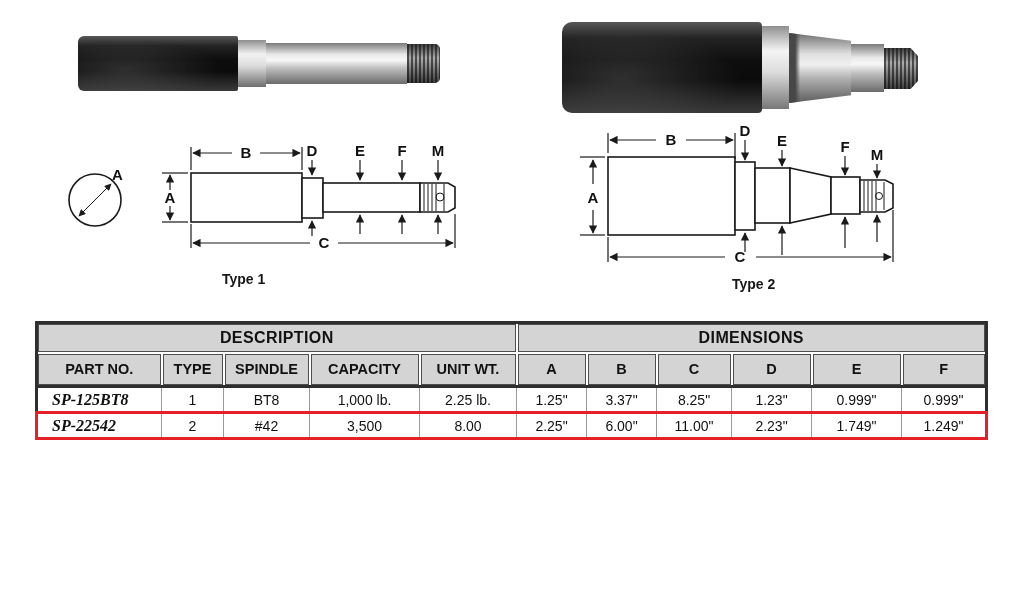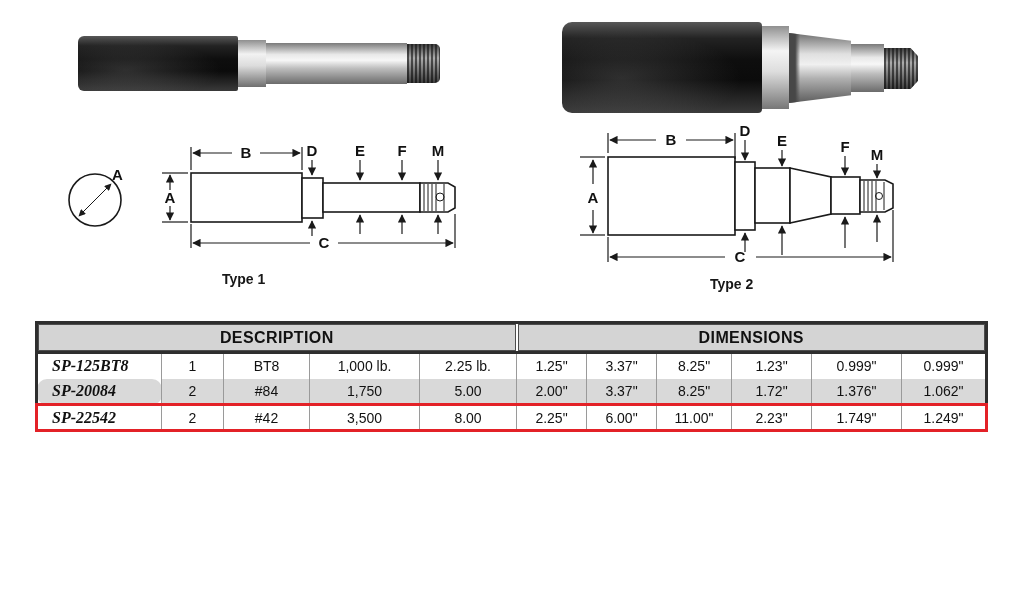--- a/index.html
+++ b/index.html
@@ -41,33 +41,33 @@
   
   .diag { position:absolute; }
   .diag1 { left:60px;  top:140px; width:420px; height:160px; }
   .diag2 { left:560px; top:120px; width:440px; height:190px; }
   .diag .part { fill:#fff; stroke:#1a1a1a; stroke-width:1.6; }
   .diag .dim  { stroke:#1a1a1a; stroke-width:1.2; fill:none; }
   .diag .thin { stroke:#1a1a1a; stroke-width:1; fill:none; }
   .diag text  { font-family:"Liberation Sans", sans-serif; font-weight:bold; font-size:15px; fill:#111; }
   .caption { position:absolute; font-weight:bold; font-size:14px; color:#171717; }
   .cap1 { left:222px; top:271px; }
-  .cap2 { left:710px; top:276px; }
+  .cap2 { left:732px; top:276px; }
 
   
   .spec-table { position:absolute; left:35px; top:321px; width:950px;
                 border-collapse:collapse; table-layout:fixed;
                 border:3px solid #2e2e2e; font-size:14px; }
   .spec-table thead { border-bottom:3px solid #2e2e2e; }
   .spec-table th { background:#d4d4d4; border:2px solid #fff;
                    box-shadow:inset 0 0 0 1px #4d4d4d; font-weight:bold; }
   .spec-table th.group { height:30px; font-size:16px; letter-spacing:.4px; }
   .spec-table th.col   { height:34px; font-size:14.5px; }
   .spec-table td { height:26px; text-align:center; border-left:1px solid #9a9a9a; background:#fff; }
-  .spec-table td:first-child { border-left:none;border-radius:10px; }
+  .spec-table td:first-child { border-left:none; }
   .spec-table tr.stripe td { background:#d9d9d9; }
   .spec-table td.partno { font-family:"Liberation Serif", serif; font-style:italic;
                           font-weight:bold; font-size:16px; text-align:left; padding-left:14px; }
   .spec-table tr.highlight td { border-top:3px solid #e32127; border-bottom:3px solid #e32127; }
   .spec-table tr.highlight td:first-child { border-left:3px solid #e32127;margin-left:12px; }
   .spec-table tr.highlight td:last-child  { border-right:3px solid #e32127; }
 </style>
 </head>
 <body>
 
@@ -233,47 +233,47 @@
         <col style="width:75px">
       <col style="width:80px">
         <col style="width:90px">
         <col style="width:85px">
     </colgroup>
     <thead>
       <tr>
         <th class="group" colspan="5">DESCRIPTION</th>
         <th class="group" colspan="6">DIMENSIONS</th>
       </tr>
+      <tr>
+        <th class="col">PART NO.</th>
+        <th class="col">TYPE</th>
+        <th class="col">SPINDLE</th>
+        <th class="col">CAPACITY</th>
+        <th class="col">UNIT WT.</th>
+        <th class="col">A</th>
+        <th class="col">B</th>
+        <th class="col">C</th>
+        <th class="col">D</th>
+        <th class="col">E</th>
+        <th class="col">F</th>
+      </tr>
     </thead>
     <tbody>
         <tr>
           <td class="partno">SP-125BT8</td>
           <td>1</td>
           <td>BT8</td>
           <td>1,000 lb.</td>
           <td>2.25 lb.</td>
           <td>1.25"</td>
           <td>3.37"</td>
           <td>8.25"</td>
           <td>1.23"</td>
           <td>0.999"</td>
           <td>0.999"</td>
-        </tr>
-        <tr class="stripe">
-          <td class="partno">SP-20084</td>
-          <td>2</td>
-          <td>#84</td>
-          <td>1,750</td>
-          <td>5.00</td>
-          <td>2.00"</td>
-          <td>3.37"</td>
-          <td>8.25"</td>
-          <td>1.72"</td>
-          <td>1.376"</td>
-          <td>1.062"</td>
         </tr>
         <tr class="highlight">
           <td class="partno">SP-22542</td>
           <td>2</td>
           <td>#42</td>
           <td>3,500</td>
           <td>8.00</td>
           <td>2.25"</td>
           <td>6.00"</td>
           <td>11.00"</td>

